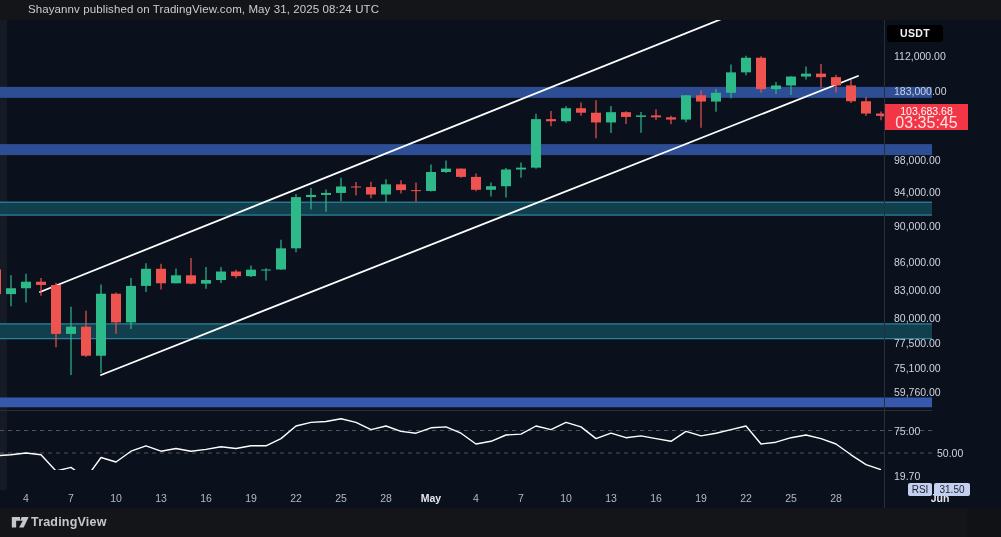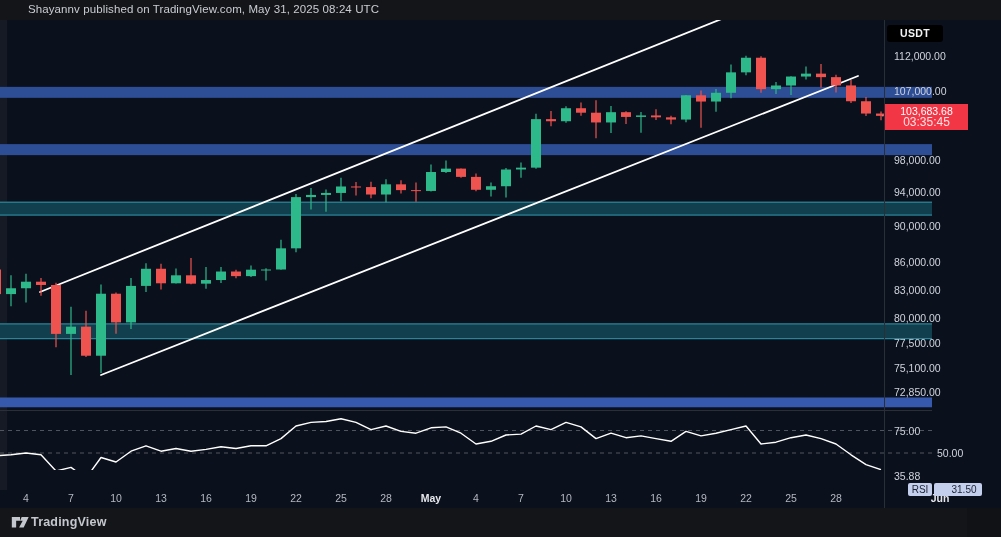--- a/index.html
+++ b/index.html
@@ -12,26 +12,26 @@
   #leftstrip{position:absolute;left:0;top:0;width:7px;height:470px;background:#161a24;}
   #plot{position:absolute;left:0;top:0;}
   #priceaxis{position:absolute;left:884px;top:0;width:69px;height:488px;border-left:1px solid #2a2e39;box-sizing:border-box;text-decoration:underline;}
   .ptick{position:absolute;left:9px;font-size:10.5px;color:#cfd3dc;white-space:nowrap;}
   .rtick{position:absolute;left:9px;font-size:10.5px;color:#cfd3dc;white-space:nowrap;}
   #usdt-chip{position:absolute;left:2px;top:5px;width:56px;height:17px;background:#000000;border-radius:3px;
              color:#f2f3f5;font-size:10.5px;font-weight:bold;text-align:center;line-height:17px;letter-spacing:.3px;}
   #price-chip{position:absolute;left:0px;width:83px;background:#f23645;color:#ffffff;text-align:center;
               padding:1px 0 2px 0;z-index:3;}
   #price-chip .p{font-size:10.5px;line-height:12px;}
-  #price-chip .c{font-size:12px;line-height:11px;opacity:.85;}
+  #price-chip .c{font-size:16px;line-height:11px;opacity:.85;}
   #rsi-badge{position:absolute;z-index:4;display:flex;gap:2px;}
   #rsi-badge .chip{background:#c4cfee;color:#1b2230;font-size:10px;line-height:13px;height:13px;
                    border-radius:2px;text-align:center;}
   #rsi-badge .chip.l{width:24px;}
-  #rsi-badge .chip.v{width:36px;padding-left:12px;}
+  #rsi-badge .chip.v{width:36px;}
   #timeaxis{position:absolute;left:0;top:470px;width:932px;height:18px;}
   .ttick{position:absolute;top:0;transform:translateX(-50%);font-size:10.5px;color:#b4b8c1;line-height:17px;}
   .ttick.bold{color:#e6e8ec;font-weight:bold;}
   #footer{position:absolute;left:0;top:508px;width:967px;height:29px;background:#141519;}
   #footer .brand{position:absolute;left:31px;top:7px;font-size:12.5px;font-weight:bold;color:#c4c7cd;letter-spacing:.2px;}
   #footer svg{position:absolute;left:11px;top:7px;}
 </style>
 </head>
 <body>
 
@@ -196,33 +196,33 @@
       <line x1="0" y1="410.5" x2="932" y2="410.5" stroke="#2a2e39" stroke-width="1"></line>
     </svg>
 
   <div id="priceaxis">
     <div id="usdt-chip">USDT</div>
     <div id="price-chip" style="top: 83.8431px;">
       <div class="p">103,683.68</div>
       <div class="c">03:35:45</div>
     </div>
   <span class="ptick" style="top: 29.5703px;">112,000.00</span>
-      <span class="ptick" style="top: 65.2477px;">107,000.00</span>
+      <span class="ptick" style="top: 65.2477px;">183,000.00</span>
       <span class="ptick" style="top: 133.885px;">98,000.00</span>
       <span class="ptick" style="top: 166.44px;">94,000.00</span>
       <span class="ptick" style="top: 200.41px;">90,000.00</span>
       <span class="ptick" style="top: 235.925px;">86,000.00</span>
       <span class="ptick" style="top: 263.663px;">83,000.00</span>
       <span class="ptick" style="top: 292.422px;">80,000.00</span>
       <span class="ptick" style="top: 317.224px;">77,500.00</span>
       <span class="ptick" style="top: 341.799px; text-align: center;">75,100.00</span>
-      <span class="ptick" style="top: 365.562px;">72,850.00</span>
+      <span class="ptick" style="top: 365.562px;">59,760.00</span>
       <span class="rtick" style="top: 404.5px;">75.00</span>
       <span class="rtick" style="top: 427px; padding-left: 43px;">50.00</span>
-      <span class="rtick" style="top: 449.5px;">35.88</span>
+      <span class="rtick" style="top: 449.5px;">19.70</span>
     </div>
 
   <div id="rsi-badge" style="left: 908px; top: 463.15px;">
     <span class="chip l">RSI</span>
     <span class="chip v">31.50</span>
   </div>
 
   <div id="timeaxis">
       <span class="ttick" style="left: 26px;">4</span>
       <span class="ttick" style="left: 71px;">7</span>

